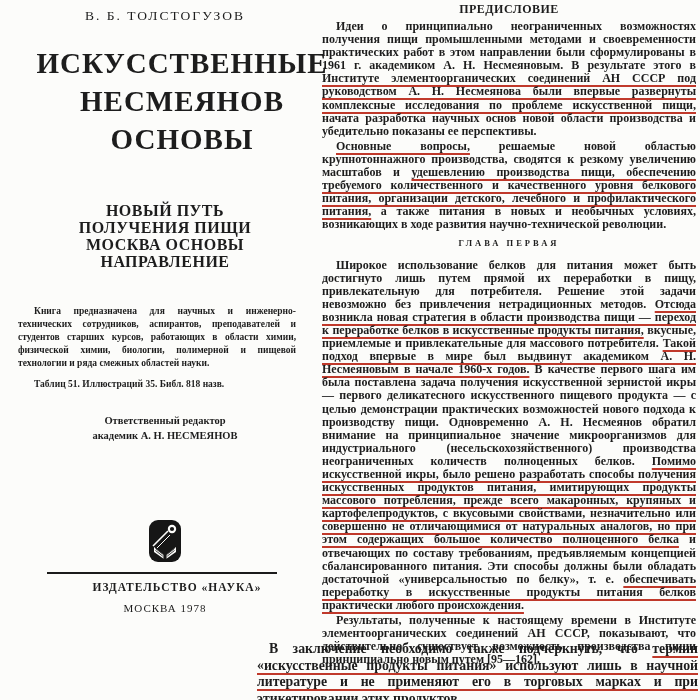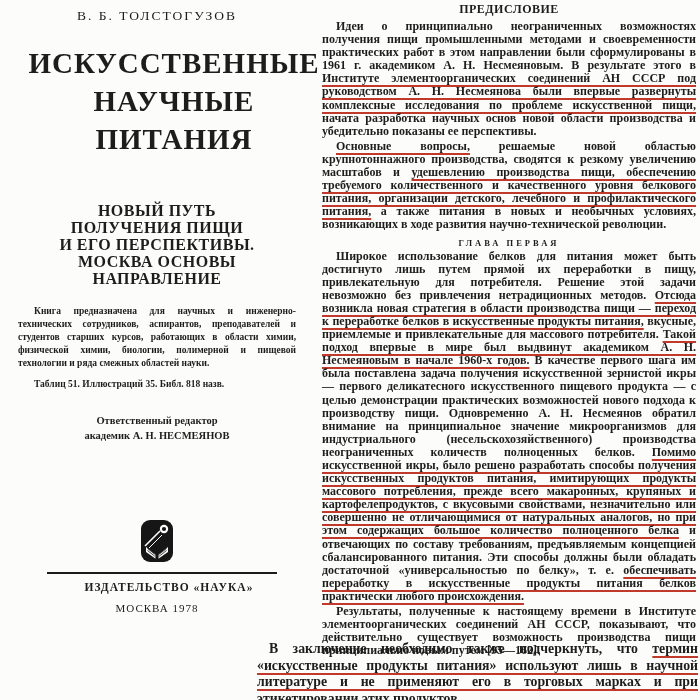--- a/index.html
+++ b/index.html
@@ -2,65 +2,64 @@
 <html style="--underline: #c0392b;"><head>
 <meta charset="utf-8">
 <style>
   html,body{margin:0;padding:0;}
   body{
     width:700px;height:700px;position:relative;overflow:hidden;
     background:#fcfcfa;color:#1d1d1d;
     font-family:"Liberation Serif",serif;
   }
   
-  .left-page{position:absolute;left:0;top:0;width:314px;height:700px;text-align:center;}
+  .left-page{position:absolute;left:0;top:0;width:314px;height:700px;text-align:center;padding-left:16px;}
   .author{position:absolute;left:0;top:8px;width:100%;font-size:13.5px;letter-spacing:2px;font-weight:normal;}
   .book-title{position:absolute;left:17px;top:44px;width:100%;font-size:29px;line-height:38px;letter-spacing:1px;font-weight:bold;}
   .subtitle{position:absolute;left:0;top:202px;width:100%;font-size:16px;line-height:17px;font-weight:bold;letter-spacing:.5px;}
   .annotation-block{position:absolute;left:10px;top:297px;width:294px;text-align:justify;font-size:9.5px;line-height:13px;font-weight:bold;}
   .annotation-block p{margin:8px;text-indent:16px;}
   .editor-block{position:absolute;left:0;top:413px;width:100%;font-size:10.5px;line-height:15px;font-weight:bold;}
   .logo-wrap{position:absolute;left:0;top:519px;width:100%;}
   .logo-wrap svg{display:inline-block;}
   .imprint-rule{position:absolute;left:47px;top:572px;width:230px;border-top:2px solid #1b1b1b;height:0;}
   .publisher{position:absolute;left:12px;top:581px;width:100%;font-size:11.5px;font-weight:bold;letter-spacing:1px;}
   .city-year{position:absolute;left:0;top:602px;width:100%;font-size:11px;font-weight:normal;letter-spacing:1px;}
   
   .right-page{position:absolute;left:320px;top:0;width:378px;}
   .preface-heading{font-size:12px;font-weight:bold;text-align:center;margin:2px 0 3px 0;letter-spacing:.5px;}
   .body-text p{margin:2px;text-align:justify;text-indent:14px;font-size:12px;line-height:13.1px;font-weight:bold;}
-  .chapter-label{font-size:8.5px;font-weight:bold;letter-spacing:3px;text-align:center;margin:6px 0 2px 0;}
+  .chapter-label{font-size:8.5px;font-weight:bold;letter-spacing:3px;text-align:center;margin:6px 0 11px 0;}
   .chapter-title{font-size:11.5px;font-weight:bold;text-align:center;line-height:13.5px;margin:0 0 3px 0;}
   .hl{
     text-decoration-line:underline;
     text-decoration-color:var(--underline,#c0392b);
     text-decoration-thickness:2px;
     text-underline-offset:2.5px;
     text-decoration-skip-ink:none;
   }
   
   .conclusion{position:absolute;left:257px;top:641px;width:441px;text-align:justify;}
   .conclusion p{margin:0;font-size:13.8px;line-height:16.5px;font-weight:bold;text-indent:12px;}
 </style>
 </head>
 <body>
 
 <div class="left-page">
   <div class="author">В. Б. ТОЛСТОГУЗОВ</div>
 
   <div class="book-title">
     <div>ИСКУССТВЕННЫЕ</div>
-    <div>НАУЧНЫЕ</div>
-    <div>ПИТАНИЯ</div>
+    <div>НЕСМЕЯНОВ</div>
+    <div>ОСНОВЫ</div>
   </div>
 
   <div class="subtitle">
     <div>НОВЫЙ ПУТЬ</div>
     <div>ПОЛУЧЕНИЯ ПИЩИ</div>
-    <div>И ЕГО ПЕРСПЕКТИВЫ.</div>
     <div>МОСКВА ОСНОВЫ</div>
     <div>НАПРАВЛЕНИЕ</div>
   </div>
 
   <div class="annotation-block">
     <p>Книга предназначена для научных и инженерно-технических сотрудников, аспирантов, преподавателей и студентов старших курсов, работающих в области химии, физической химии, биологии, полимерной и пищевой технологии и ряда смежных областей науки.</p>
     <p>Таблиц 51. Иллюстраций 35. Библ. 818 назв.</p>
   </div>
 
   <div class="editor-block">

